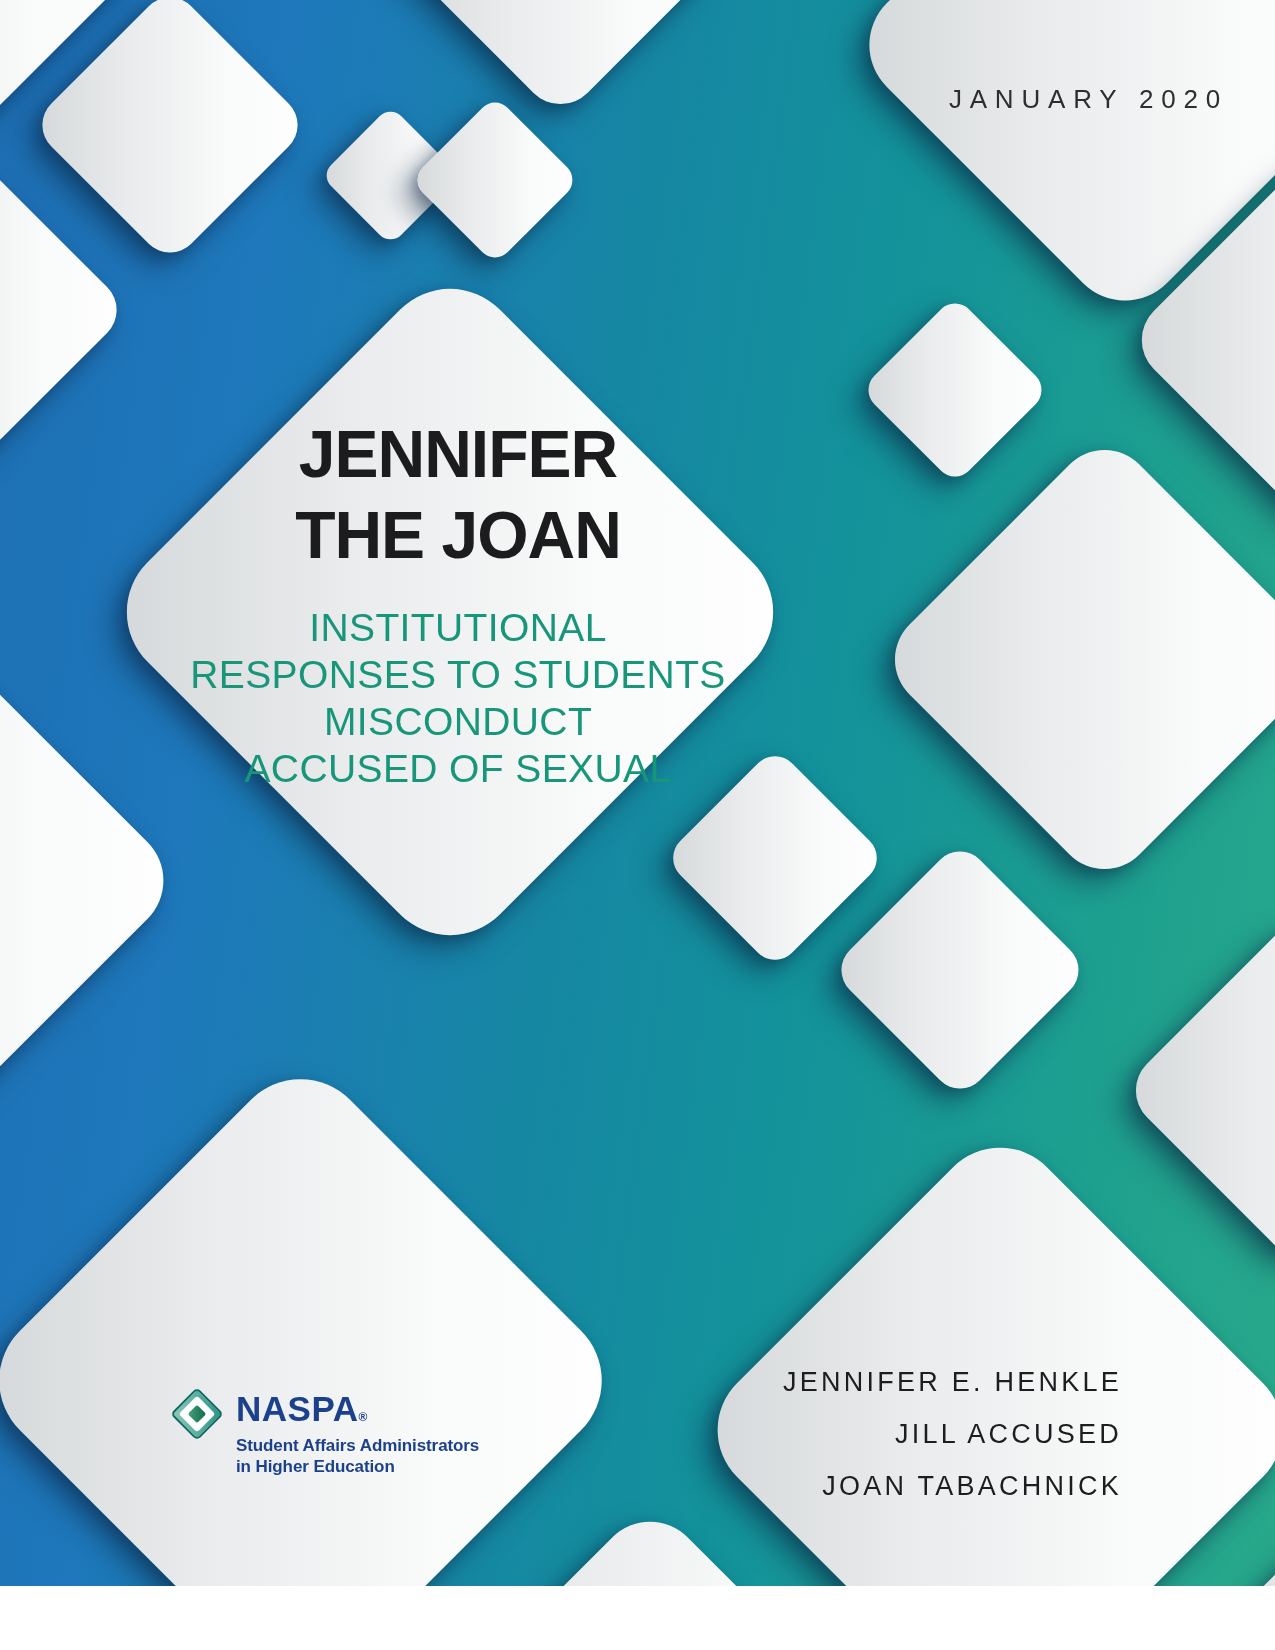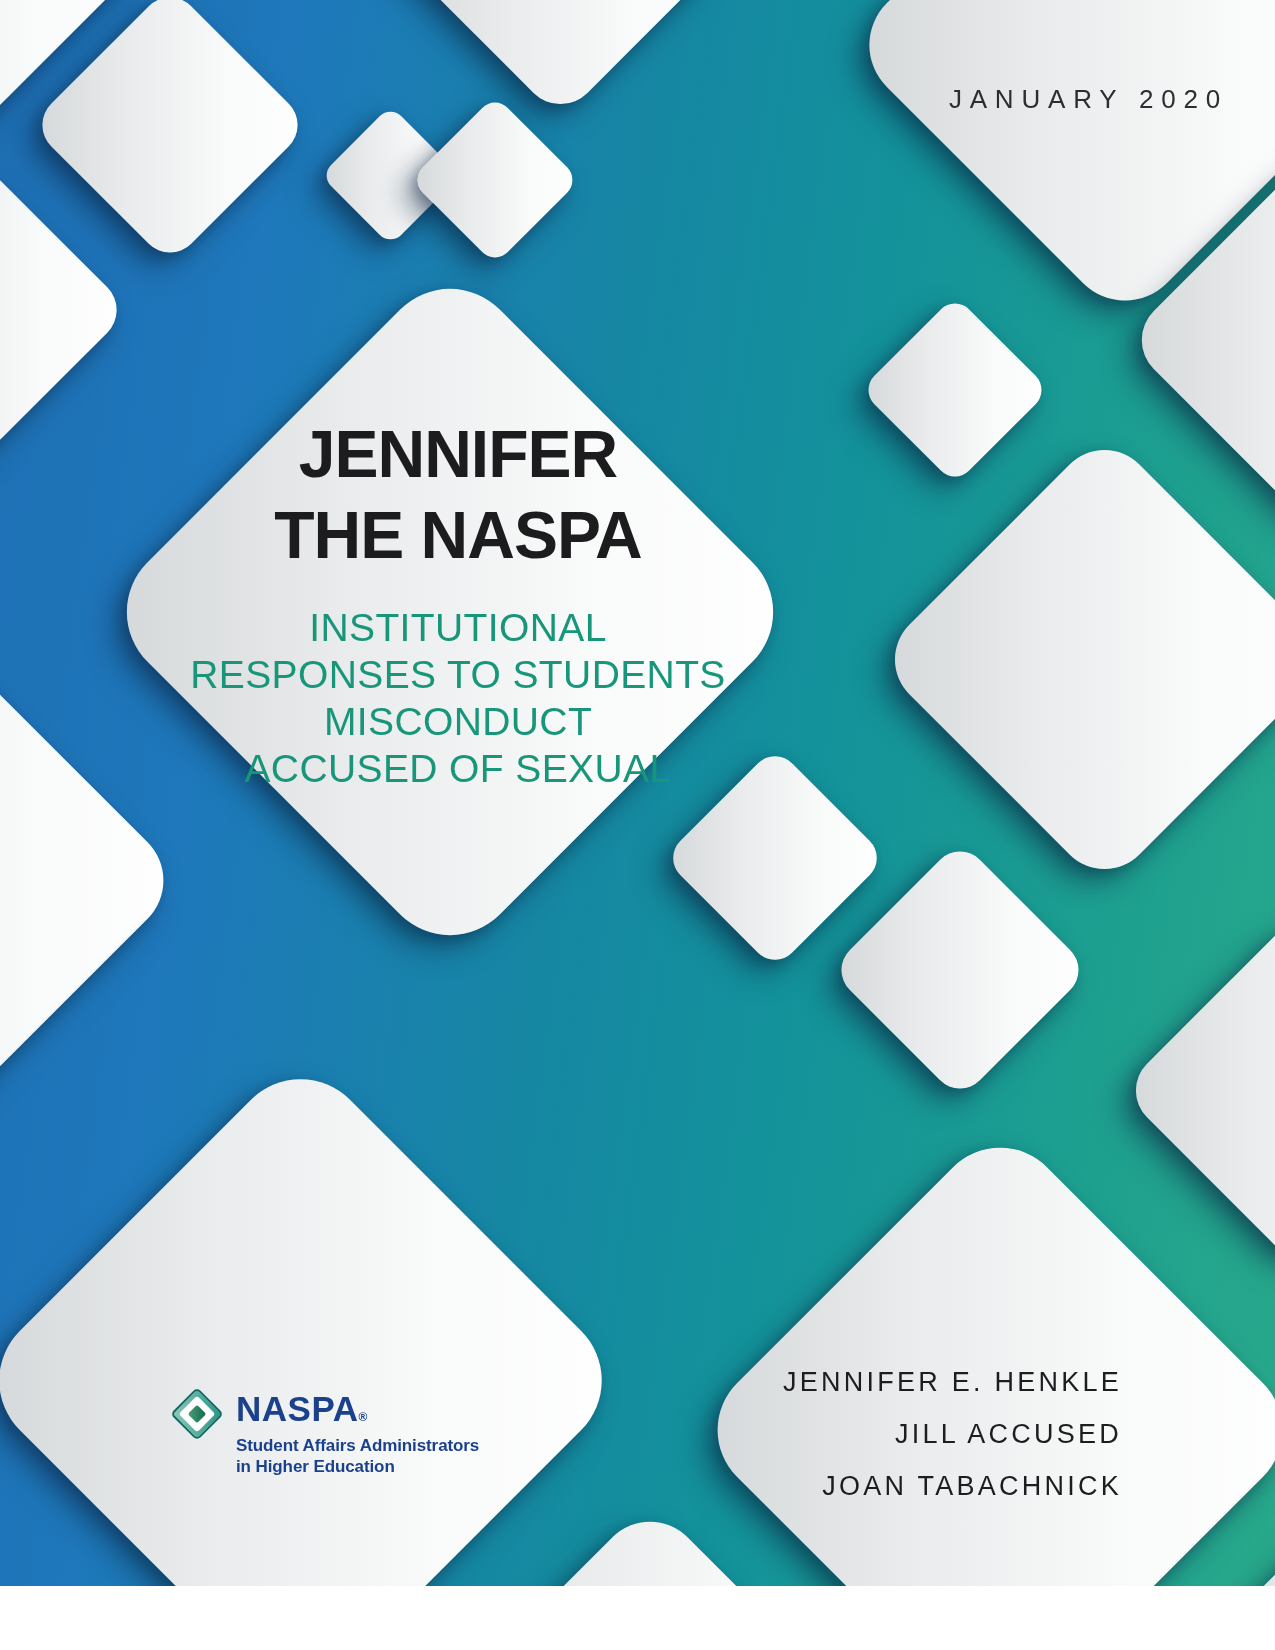--- a/index.html
+++ b/index.html
@@ -95,21 +95,21 @@
   <div class="dm" style="left:67px;top:1147px;width:467px;height:467px;border-radius:70px;"></div>
   <div class="dm" style="left:781px;top:1211px;width:438px;height:438px;border-radius:66px;"></div>
   <div class="dm" style="left:473px;top:1573px;width:354px;height:354px;border-radius:53px;"></div>
   <div class="dm" style="left:-4px;top:1626px;width:127px;height:127px;border-radius:19px;"></div>
   <div class="dm" style="left:1223px;top:1523px;width:354px;height:354px;border-radius:53px;"></div>
 
   <div class="txt date">JANUARY 2020</div>
 
   <div class="txt title-block">
     <div>JENNIFER</div>
-    <div>THE NASPA</div>
+    <div>THE JOAN</div>
   </div>
 
   <div class="txt subtitle-block">
     <div>INSTITUTIONAL</div>
     <div>RESPONSES TO STUDENTS</div>
     <div>MISCONDUCT</div>
     <div>ACCUSED OF SEXUAL</div>
   </div>
 
   <div class="txt authors">

